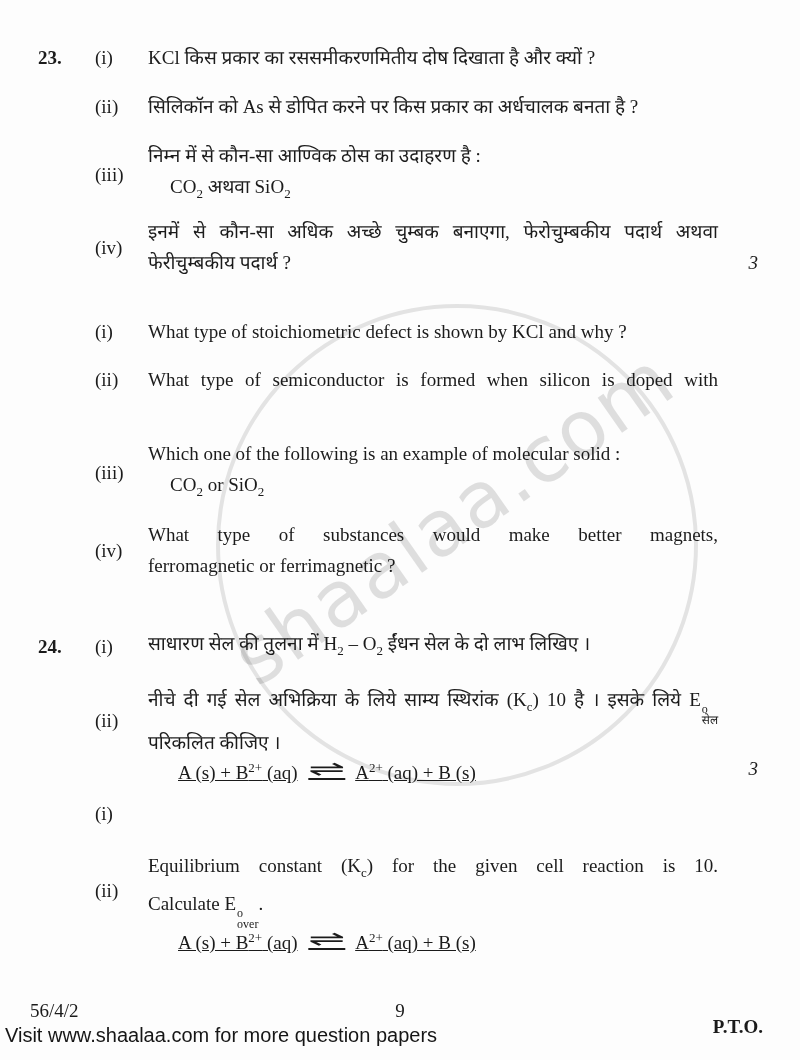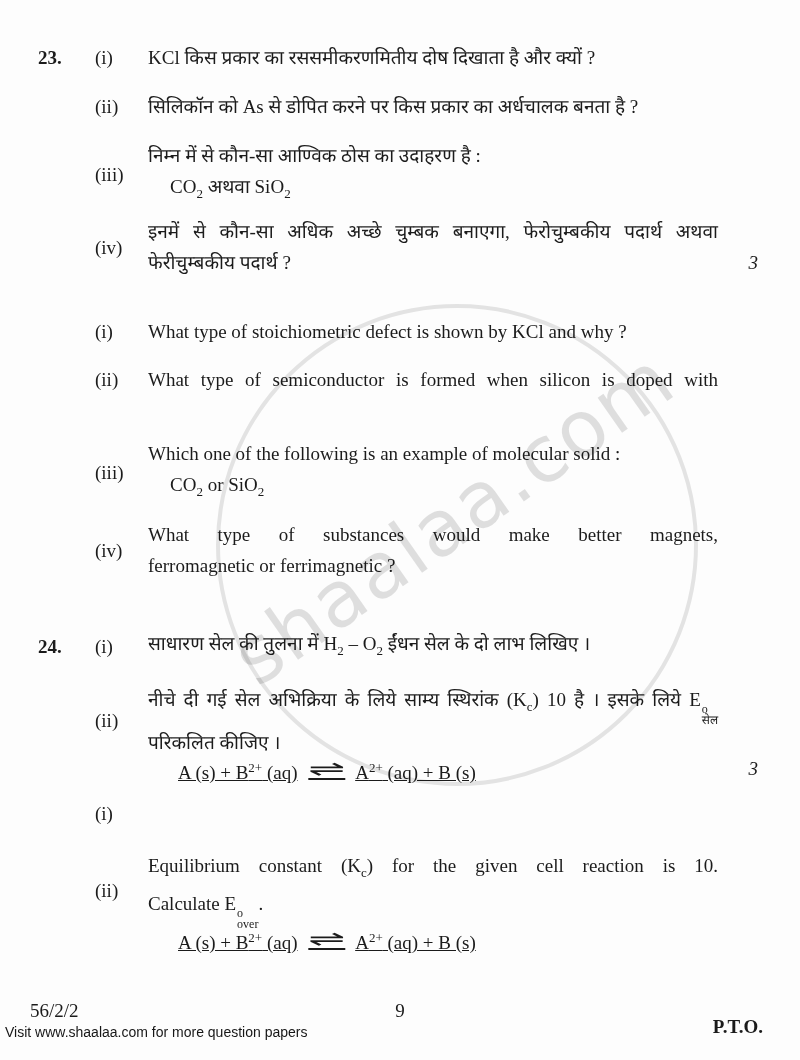--- a/index.html
+++ b/index.html
@@ -32,21 +32,21 @@
   .arrow{display:inline-block;transform:scaleX(2.1);margin:0 20px;font-family:"DejaVu Sans", sans-serif;font-size:21px;position:relative;top:-1px;}
   sub{font-size:13px;}
   sup{font-size:13px;}
   .supsub{display:inline-flex;flex-direction:column;line-height:0.95;font-size:12px;vertical-align:-7px;text-align:left;margin-left:1px;}
   
   .f-left{position:absolute;left:30px;top:1000px;z-index:1;}
   .f-page{position:absolute;left:50%;transform:translateX(-50%);top:1000px;z-index:1;}
   .f-right{position:absolute;right:37px;top:1016px;font-weight:bold;z-index:1;}
   .site-credit{
     position:absolute;left:5px;top:1024px;z-index:1;
-    font-family:"Liberation Sans", sans-serif;font-size:14px;color:#161616;
+    font-family:"Liberation Sans", sans-serif;font-size:20px;color:#161616;
   }
 </style>
 </head>
 <body>
 
 <div class="page">
 
   <div class="wm-circle"></div>
   <div class="wm-text">shaalaa.com</div>
 
@@ -154,18 +154,18 @@
           </span>.</div>
     </div>
   </div>
 
   <div class="row reaction" style="top:922px">
     <span>A (s) + B<sup>2+</sup> (aq)</span>
     <span class="arrow">⇌</span>
     <span>A<sup>2+</sup> (aq) + B (s)</span>
   </div>
 
-  <span class="f-left">56/2/2</span>
+  <span class="f-left">56/4/2</span>
   <span class="f-page">9</span>
   <span class="f-right">P.T.O.</span>
   <div class="site-credit">Visit www.shaalaa.com for more question papers</div>
 
 </div>
 
 </body></html>

